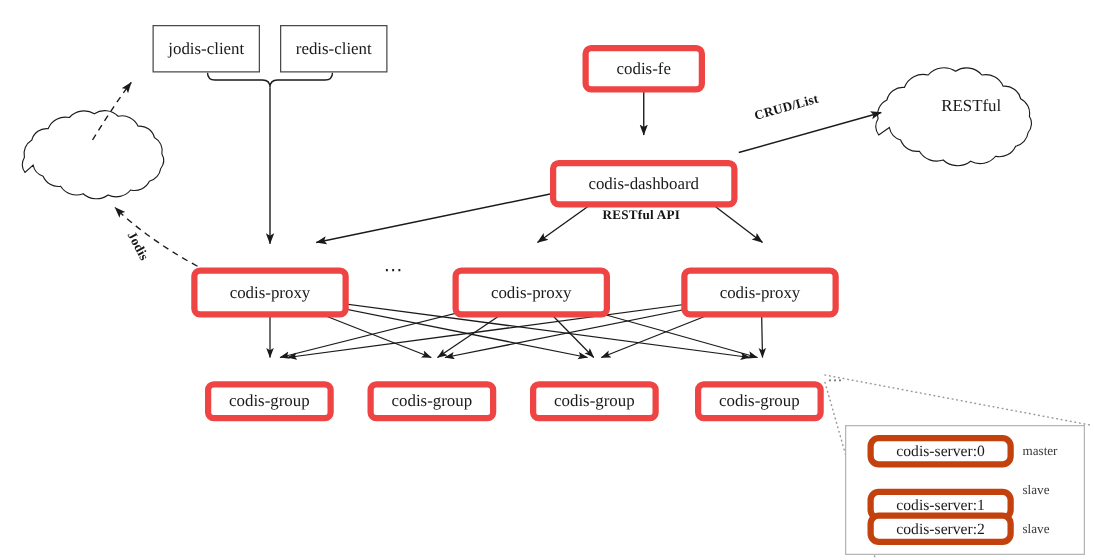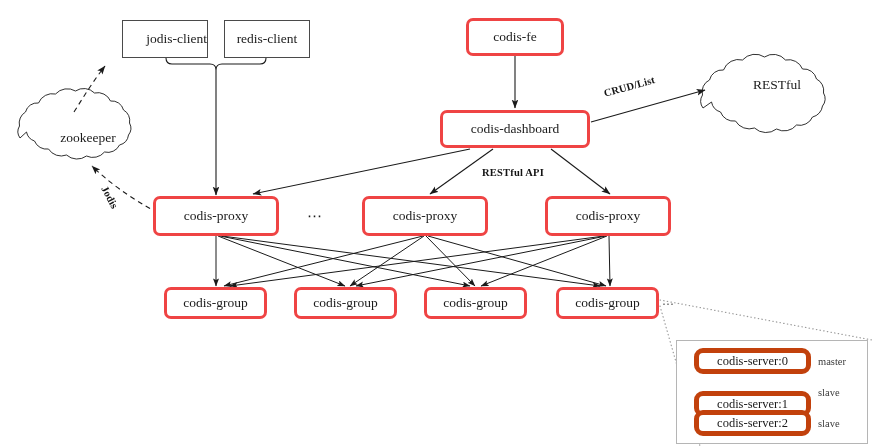--- a/index.html
+++ b/index.html
@@ -15,21 +15,21 @@
     position:absolute;
     display:flex;align-items:center;justify-content:center;
     background:#ffffff;
     color:#1a1a1a;
     font-size:13.5px;
     line-height:1;
     white-space:nowrap;
     box-sizing:border-box;
   }
   .node.sharp{border:1px solid #4a4a4a;border-radius:0;}
-  .node.round{border:3px solid #ef4444;border-radius:7px;}
+  .node.round{border:5px solid #ef4444;border-radius:7px;margin-top:18px;}
   .node.server{border:5px solid #c2410c;border-radius:9px;font-size:12.5px;}
   .panel{
     position:absolute;
     border:1px solid #b5b5b5;
     background:#ffffff;
     box-sizing:border-box;
   }
   .role{
     position:absolute;
     font-size:10.5px;
@@ -153,38 +153,35 @@
       <line x1="607" y1="236" x2="481" y2="286" marker-end="url(#arrow)"></line>
       <line x1="609" y1="236" x2="610" y2="286" marker-end="url(#arrow)"></line>
     </g>
 
     <g stroke="#9a9a9a" stroke-width="1.2" fill="none" stroke-dasharray="0.5,3.2" stroke-linecap="round">
       <line x1="660" y1="300" x2="872" y2="340"></line>
       <line x1="660" y1="306" x2="700" y2="446"></line>
     </g>
   </svg>
 
-  <div class="node sharp" style="left:122px;top:20px;width:86px;height:38px;justify-content:flex-end;">
+  <div class="node sharp" style="left:122px;top:20px;width:86px;height:38px;">
     <span>jodis-client</span>
   </div>
   <div class="node sharp" style="left:224px;top:20px;width:86px;height:38px;">
     <span>redis-client</span>
   </div>
 
   <div class="node round" style="left:466px;top:18px;width:98px;height:38px;">
     <span>codis-fe</span>
   </div>
 
   <div class="node round" style="left:440px;top:110px;width:150px;height:38px;">
     <span>codis-dashboard</span>
   </div>
 
-  <div class="cloud-label" style="left:28px;top:130px;width:120px;">
-    <span>zookeeper</span>
-  </div>
   <div class="cloud-label" style="left:712px;top:77px;width:130px;">
     <span>RESTful</span>
   </div>
 
   <div class="edge-label" style="left:604px;top:88px;transform:rotate(-15.5deg);transform-origin:left center;">
     <span>CRUD/List</span>
   </div>
   <div class="edge-label" style="left:482px;top:167px;">
     <span>RESTful API</span>
   </div>

